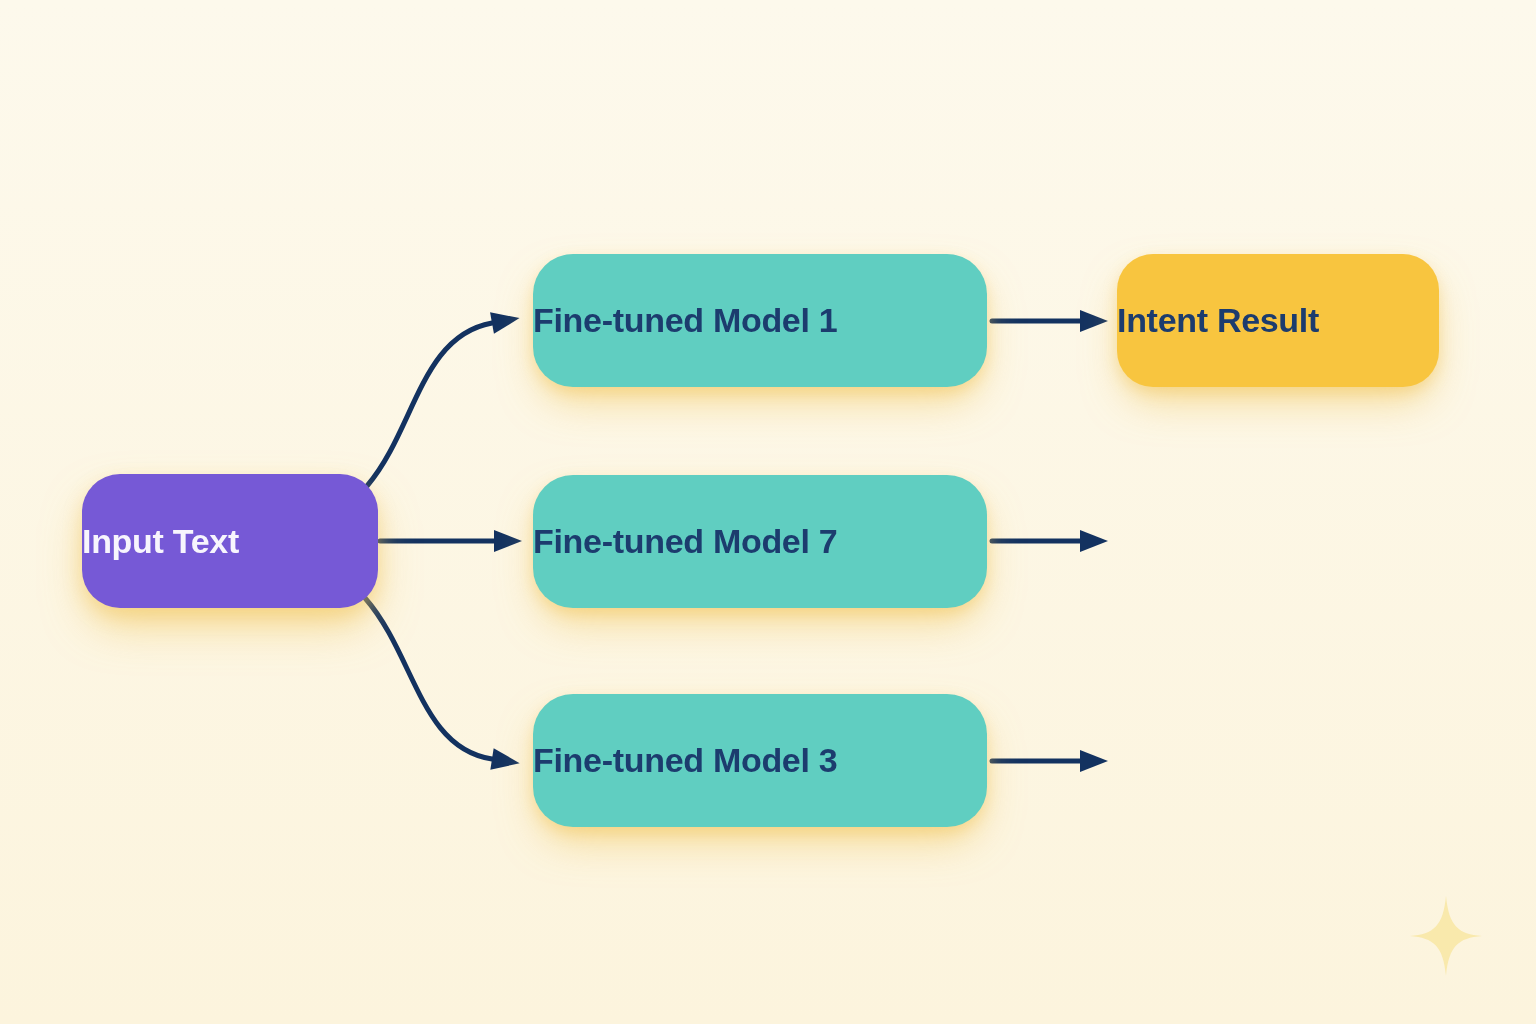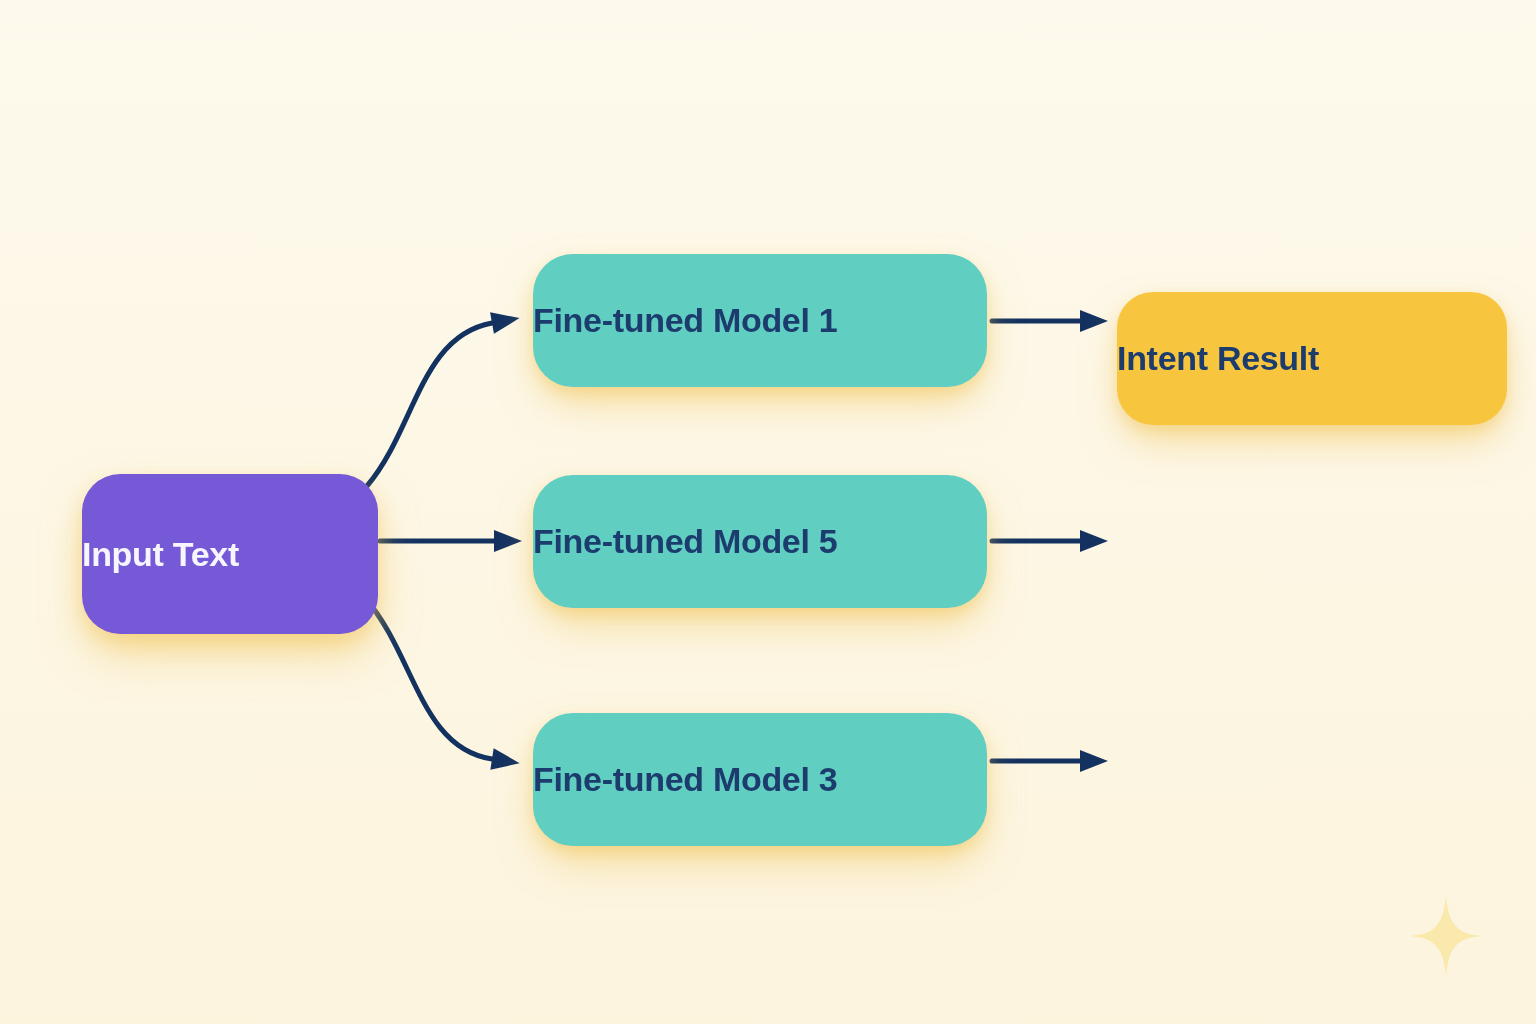--- a/index.html
+++ b/index.html
@@ -43,48 +43,47 @@
     align-items: center;
     font-weight: 700;
     font-size: 34px;
     letter-spacing: -0.3px;
     white-space: nowrap;
   }
   .node-input {
     left: 82px;
     top: 474px;
     width: 296px;
-    height: 160px;
+    height: 134px;
     background: var(--purple);
     color: var(--light-text);
     border-radius: 38px;
     box-shadow: 0 22px 44px -6px var(--glow-strong), 0 8px 18px var(--glow-soft);
   }
   .node-model {
     left: 533px;
     width: 454px;
     height: 133px;
     background: var(--teal);
     color: var(--ink);
     border-radius: 40px;
     box-shadow: 0 20px 40px -8px var(--glow-strong), 0 6px 14px var(--glow-soft);
   }
   .node-result {
     left: 1117px;
-    width: 390px;
+    width: 322px;
     height: 133px;
     background: var(--yellow);
     color: var(--ink);
     border-radius: 36px;
     box-shadow: 0 20px 40px -8px var(--glow-strong), 0 6px 14px var(--glow-soft);
-    margin-top: 38px;
   }
   .row-1 { top: 254px; }
   .row-2 { top: 475px; }
-  .row-3 { top: 713px; }
+  .row-3 { top: 694px; }
   svg.sparkle {
     position: absolute;
     left: 1408px;
     top: 894px;
     width: 76px;
     height: 84px;
   }
   svg.sparkle path {
     fill: var(--sparkle);
   }
@@ -109,21 +108,21 @@
   </svg>
 
   <div class="node node-input">
     <span>Input Text</span>
   </div>
 
   <div class="node node-model row-1">
     <span>Fine-tuned Model 1</span>
   </div>
   <div class="node node-model row-2">
-    <span>Fine-tuned Model 5</span>
+    <span>Fine-tuned Model 7</span>
   </div>
   <div class="node node-model row-3">
     <span>Fine-tuned Model 3</span>
   </div>
 
   <div class="node node-result row-1">
     <span>Intent Result</span>
   </div>
 
   <svg class="sparkle" viewBox="0 0 76 84" xmlns="http://www.w3.org/2000/svg">

